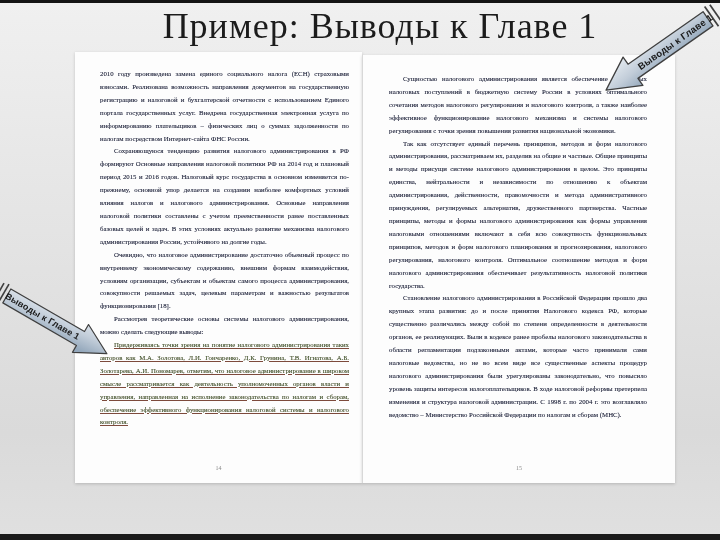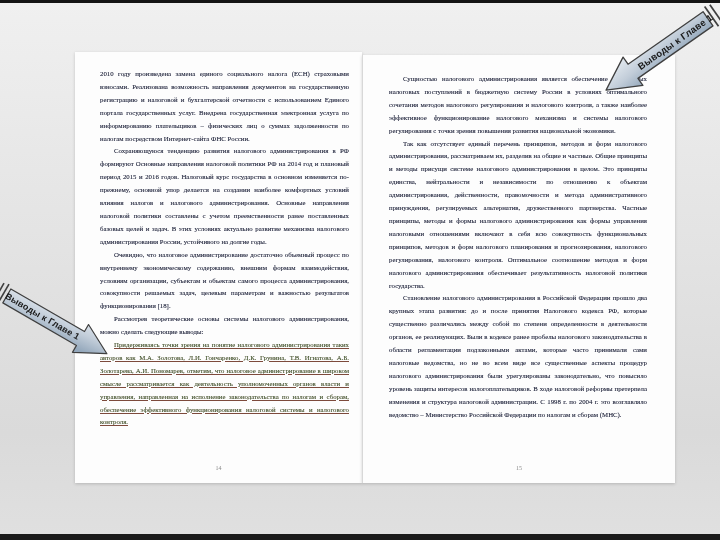--- a/index.html
+++ b/index.html
@@ -47,20 +47,21 @@
   .callout-top-right .arrow-label{left:36px;width:100px;}
   .callout-left{left:-13px;top:302px;width:130px;height:40px;transform:rotate(30deg);}
   .callout-left .arrow-label{left:8px;width:92px;font-size:9px;}
 </style>
 </head>
 <body>
 
 <div class="slide">
   <div class="top-bar"></div>
 
+  <h1 class="slide-title">Пример: Выводы к Главе 1</h1>
 
   <div class="page page-left">
     <div class="page-text">
         <p class="para">2010 году произведена замена единого социального налога (ЕСН) страховыми взносами. Реализована возможность направления документов на государственную регистрацию и налоговой и бухгалтерской отчетности с использованием Единого портала государственных услуг. Внедрена государственная электронная услуга по информированию плательщиков – физических лиц о суммах задолженности по налогам посредством Интернет-сайта ФНС России.</p>
         <p class="para indent">Сохраняющуюся тенденцию развития налогового администрирования в РФ формируют Основные направления налоговой политики РФ на 2014 год и плановый период 2015 и 2016 годов. Налоговый курс государства в основном изменяется по-прежнему, основной упор делается на создании наиболее комфортных условий влияния налогов и налогового администрирования. Основные направления налоговой политики составлены с учетом преемственности ранее поставленных базовых целей и задач. В этих условиях актуально развитие механизма налогового администрирования России, устойчивого на долгие годы.</p>
         <p class="para indent">Очевидно, что налоговое администрирование достаточно объемный процесс по внутреннему экономическому содержанию, внешним формам взаимодействия, условиям организации, субъектам и объектам самого процесса администрирования, совокупности решаемых задач, целевым параметрам и важностью результатов функционирования [18].</p>
         <p class="para indent">Рассмотрев теоретические основы системы налогового администрирования, можно сделать следующие выводы:</p>
         <p class="para indent underlined">Придерживаясь точки зрения на понятие налогового администрирования таких авторов как М.А. Золотова, Л.И. Гончаренко, Д.К. Грунина, Т.В. Игнатова, А.Б. Золотарева, А.И. Пономарев, отметим, что налоговое администрирование в широком смысле рассматривается как деятельность уполномоченных органов власти и управления, направленная на исполнение законодательства по налогам и сборам, обеспечение эффективного функционирования налоговой системы и налогового контроля.</p>
       </div>
     <div class="page-number">14</div>

